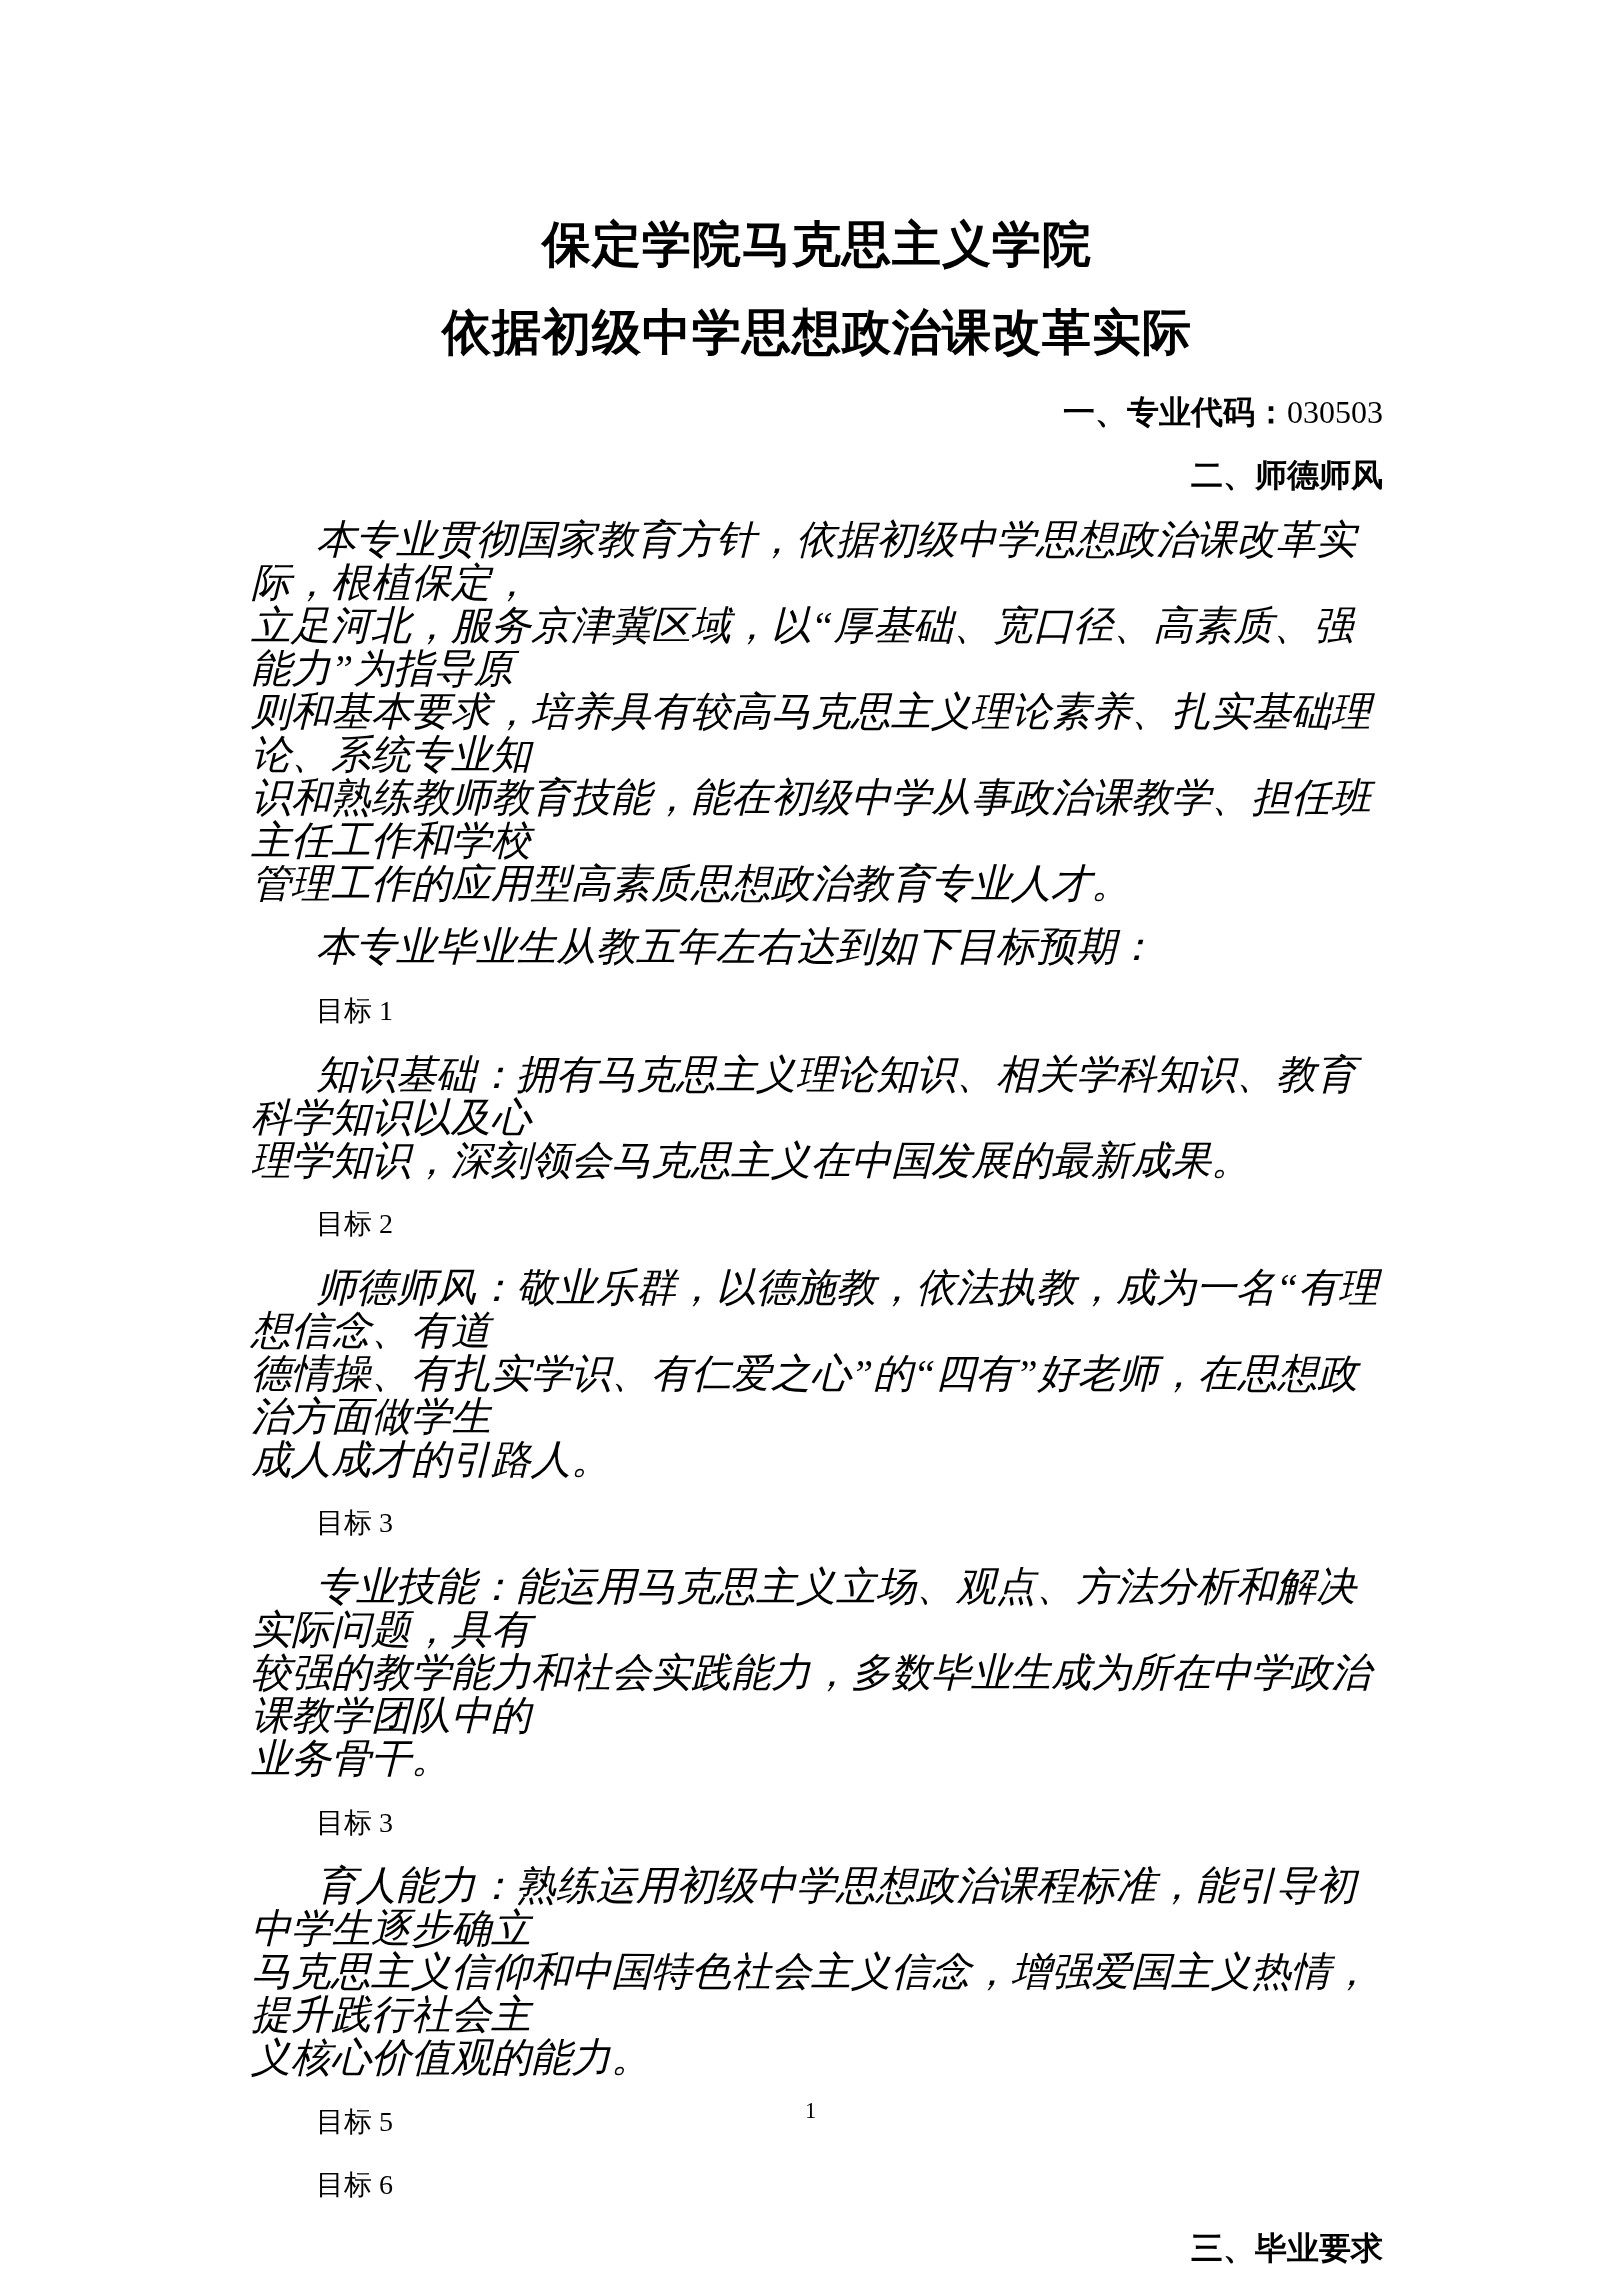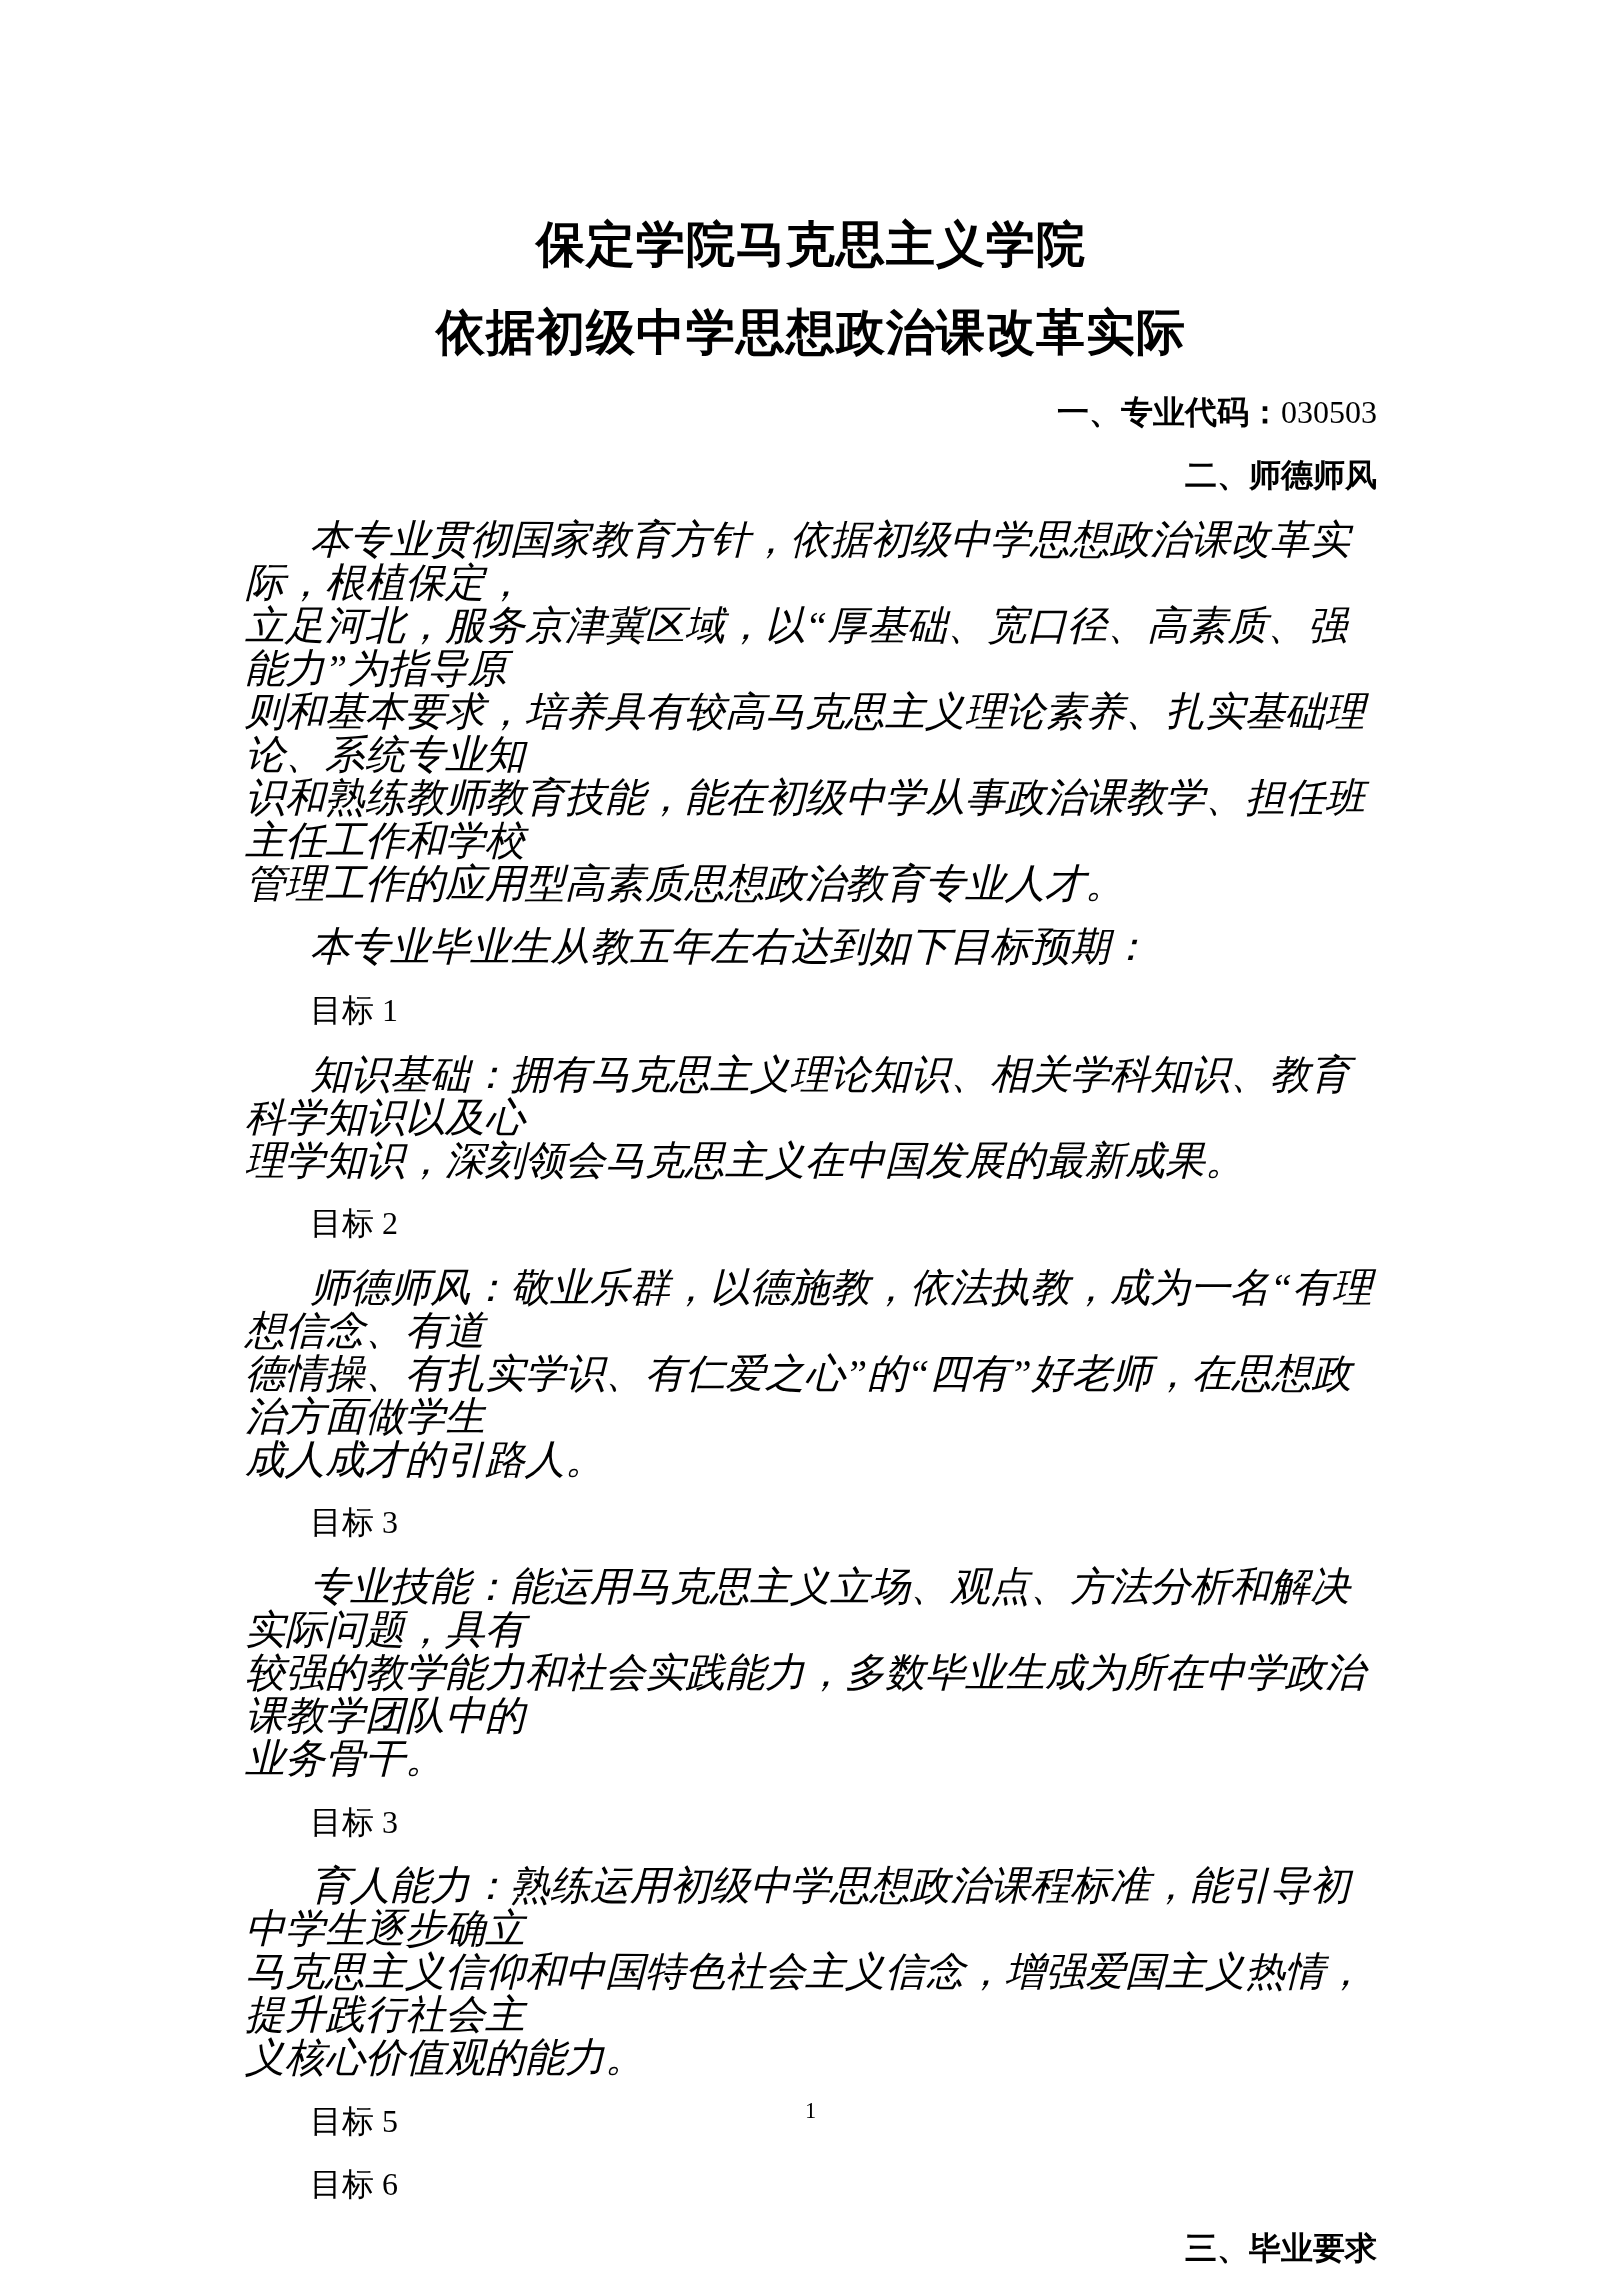--- a/index.html
+++ b/index.html
@@ -11,21 +11,21 @@
     position: relative;
     width: 1621px;
     height: 2293px;
     background: #ffffff;
     color: #000000;
     font-family: "Liberation Serif", "DejaVu Serif", serif;
     overflow: hidden;
   }
   .content {
     position: absolute;
-    left: 245px;
+    left: 251px;
     top: 201px;
     width: 1132px;
   }
   .title-block {
     text-align: center;
     margin: 0 0 13.7px 0;
   }
   .doc-title {
     font-size: 49px;
     line-height: 88px;
@@ -48,21 +48,21 @@
     font-size: 40px;
     line-height: 43px;
     font-weight: normal;
     text-indent: 65px;
     margin: 0 0 20.6px 0;
     white-space: pre-line;
     text-align: left;
     font-style: italic;
   }
   .goal-label {
-    font-size: 32px;
+    font-size: 28px;
     line-height: 43px;
     text-indent: 65px;
     margin: 0 0 20.6px 0;
   }
   .page-number {
     position: absolute;
     left: 0;
     right: 0;
     top: 2098px;
     text-align: center;

